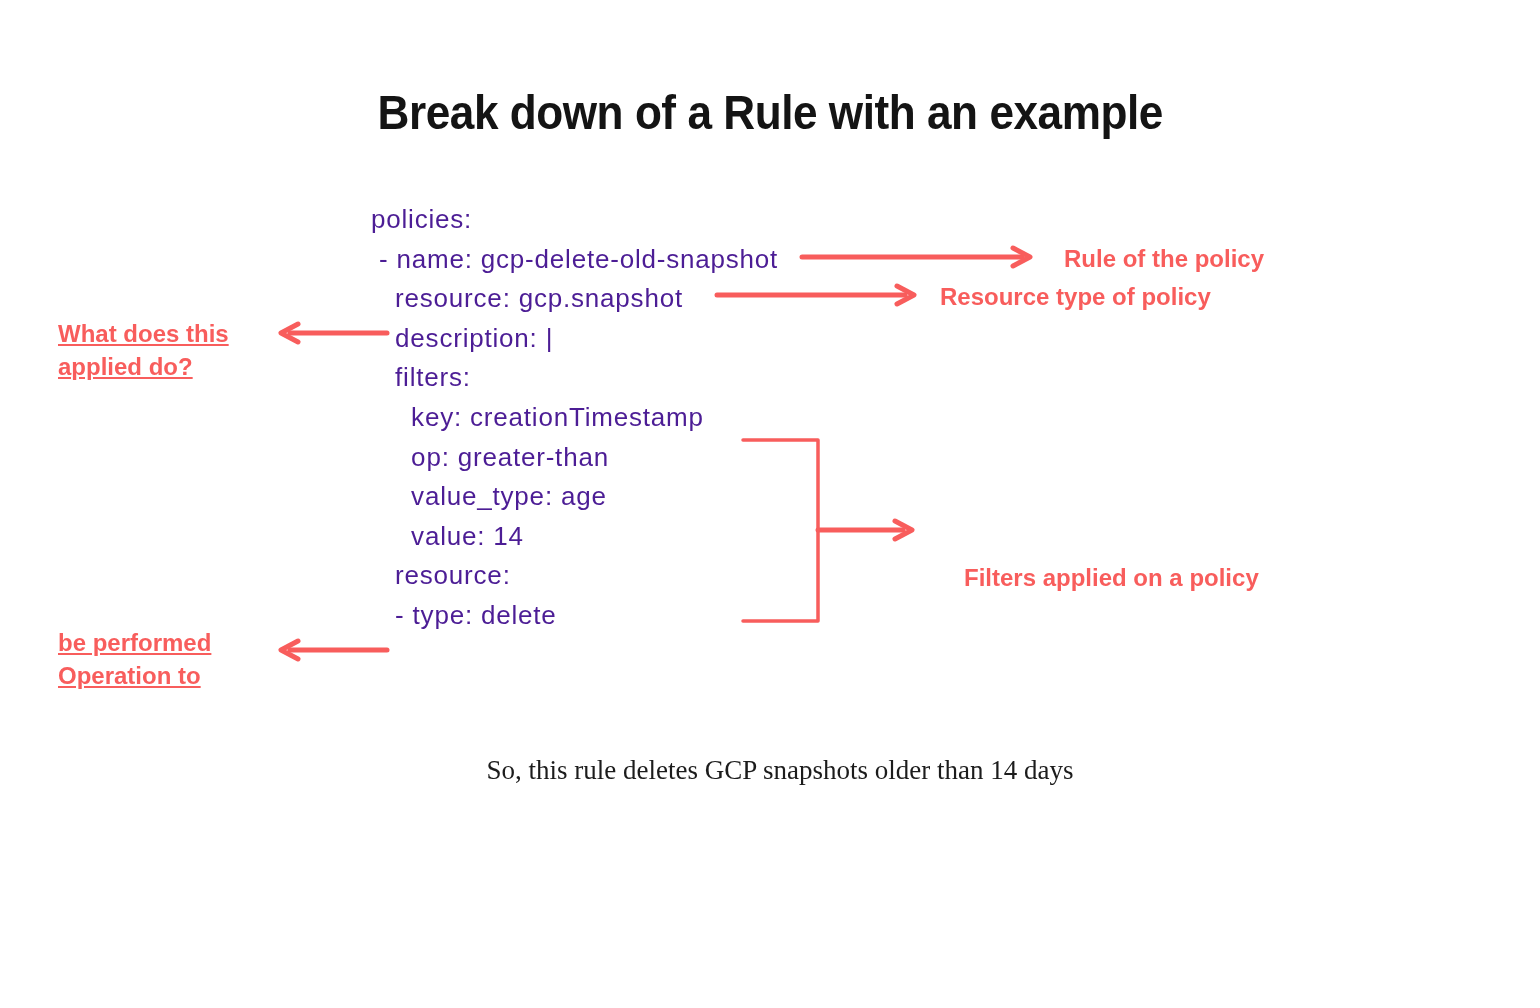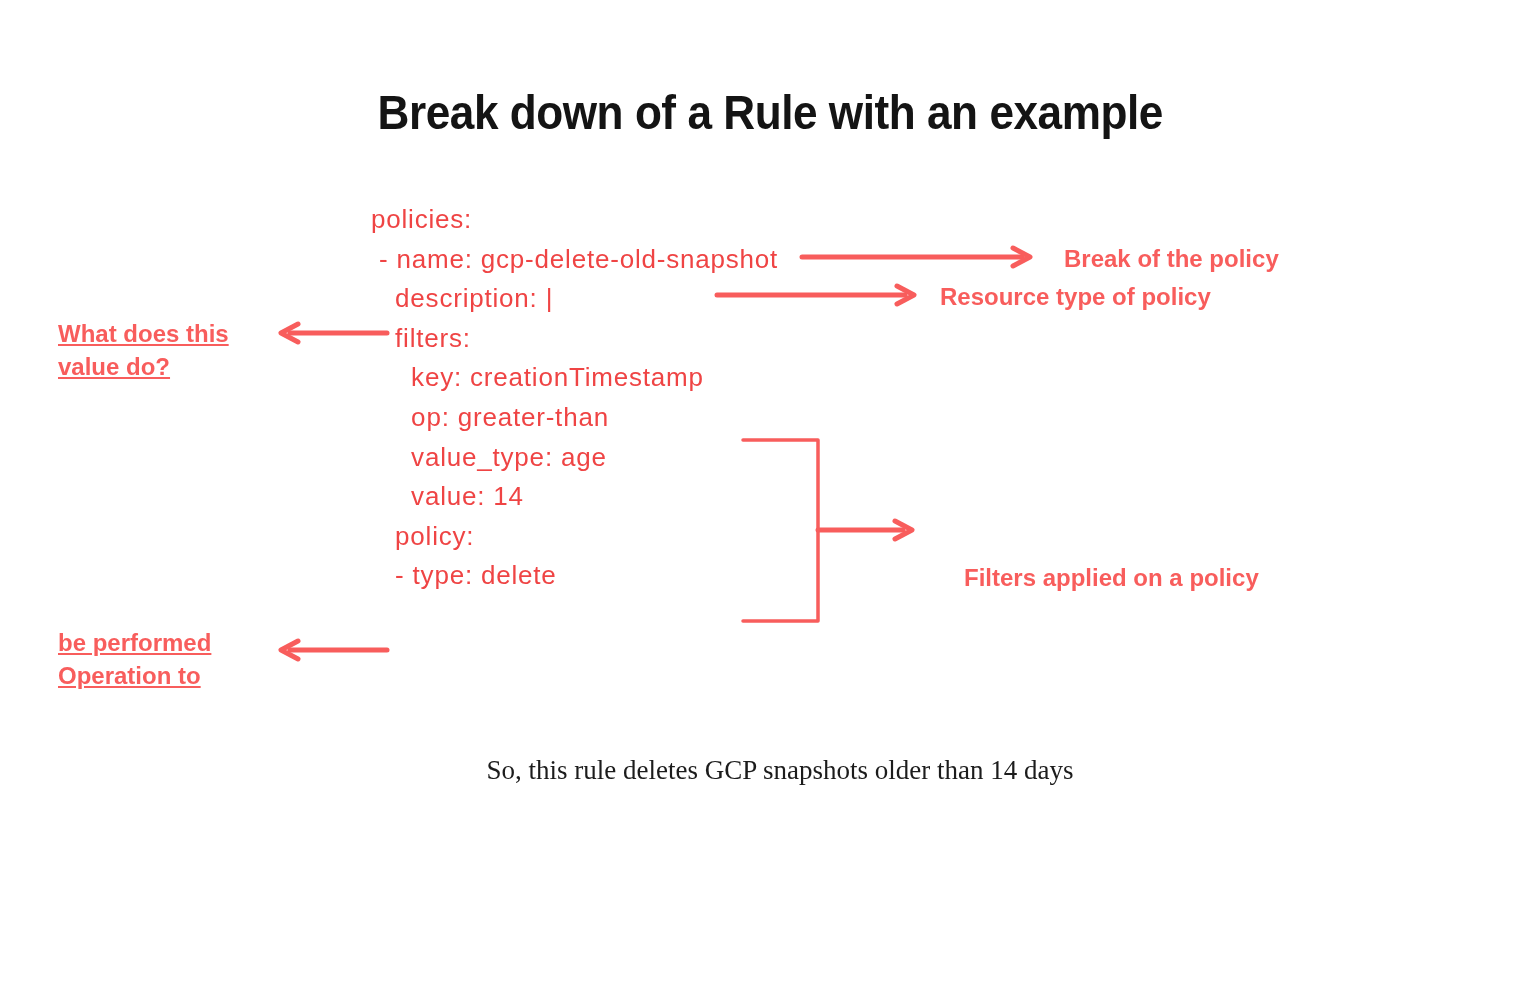--- a/index.html
+++ b/index.html
@@ -27,21 +27,21 @@
     transform:scaleX(0.90);
     transform-origin:center;
     letter-spacing:-0.5px;
   }
   .code {
     position:absolute;
     left:371px; top:200px;
     font-size:26px;
     line-height:39.6px;
     letter-spacing:0.8px;
-    color:#ef4444;
+    color:#4c1d95;
     font-weight:400;
   }
   .code div { white-space:pre; }
   .arrows {
     position:absolute;
     left:0; top:0;
     width:1540px; height:1008px;
     color:var(--accent, #f85d5c);
     pointer-events:none;
   }
@@ -76,27 +76,28 @@
 </head>
 <body>
 
 <div class="canvas">
 
   <h1 class="title"><span class="squeeze">Break down of a Rule with an example</span></h1>
 
   <div class="code">
       <div>policies:</div>
       <div> - name: gcp-delete-old-snapshot</div>
+      <div>   resource: gcp.snapshot</div>
       <div>   description: |</div>
       <div>   filters:</div>
       <div>     key: creationTimestamp</div>
       <div>     op: greater-than</div>
       <div>     value_type: age</div>
       <div>     value: 14</div>
-      <div>   policy:</div>
+      <div>   resource:</div>
       <div>   - type: delete</div>
     </div>
 
   <svg class="arrows" viewBox="0 0 1540 1008" xmlns="http://www.w3.org/2000/svg" fill="none" stroke="currentColor" stroke-linecap="round" stroke-linejoin="round">
     <g>
       <line x1="802" y1="257" x2="1022" y2="257" stroke-width="5"></line>
       <polyline points="1013,248 1030,257 1013,266" stroke-width="5"></polyline>
     </g>
     <g>
       <line x1="717" y1="295" x2="905" y2="295" stroke-width="5"></line>
@@ -112,29 +113,29 @@
     <g>
       <line x1="818" y1="530" x2="903" y2="530" stroke-width="5"></line>
       <polyline points="895,521 912,530 895,539" stroke-width="5"></polyline>
     </g>
     <g>
       <line x1="387" y1="650" x2="290" y2="650" stroke-width="5"></line>
       <polyline points="298,641 281,650 298,659" stroke-width="5"></polyline>
     </g>
   </svg>
 
-  <div class="rlabel" style="left:1064px; top:245px;">Break of the policy</div>
+  <div class="rlabel" style="left:1064px; top:245px;">Rule of the policy</div>
 
   <div class="rlabel" style="left:940px; top:283px;">Resource type of policy</div>
 
   <div class="rlabel" style="left:964px; top:519px;margin-top:45px;">Filters applied on a policy</div>
 
   <div class="llabel" style="left:58px; top:317px;">
       <div>What does this</div>
-      <div>value do?</div>
+      <div>applied do?</div>
     </div>
 
   <div class="llabel" style="left:58px; top:626px;">
       <div>be performed</div>
       <div>Operation to</div>
     </div>
 
   <div class="footer">So, this rule deletes GCP snapshots older than 14 days</div>
 
 </div>

